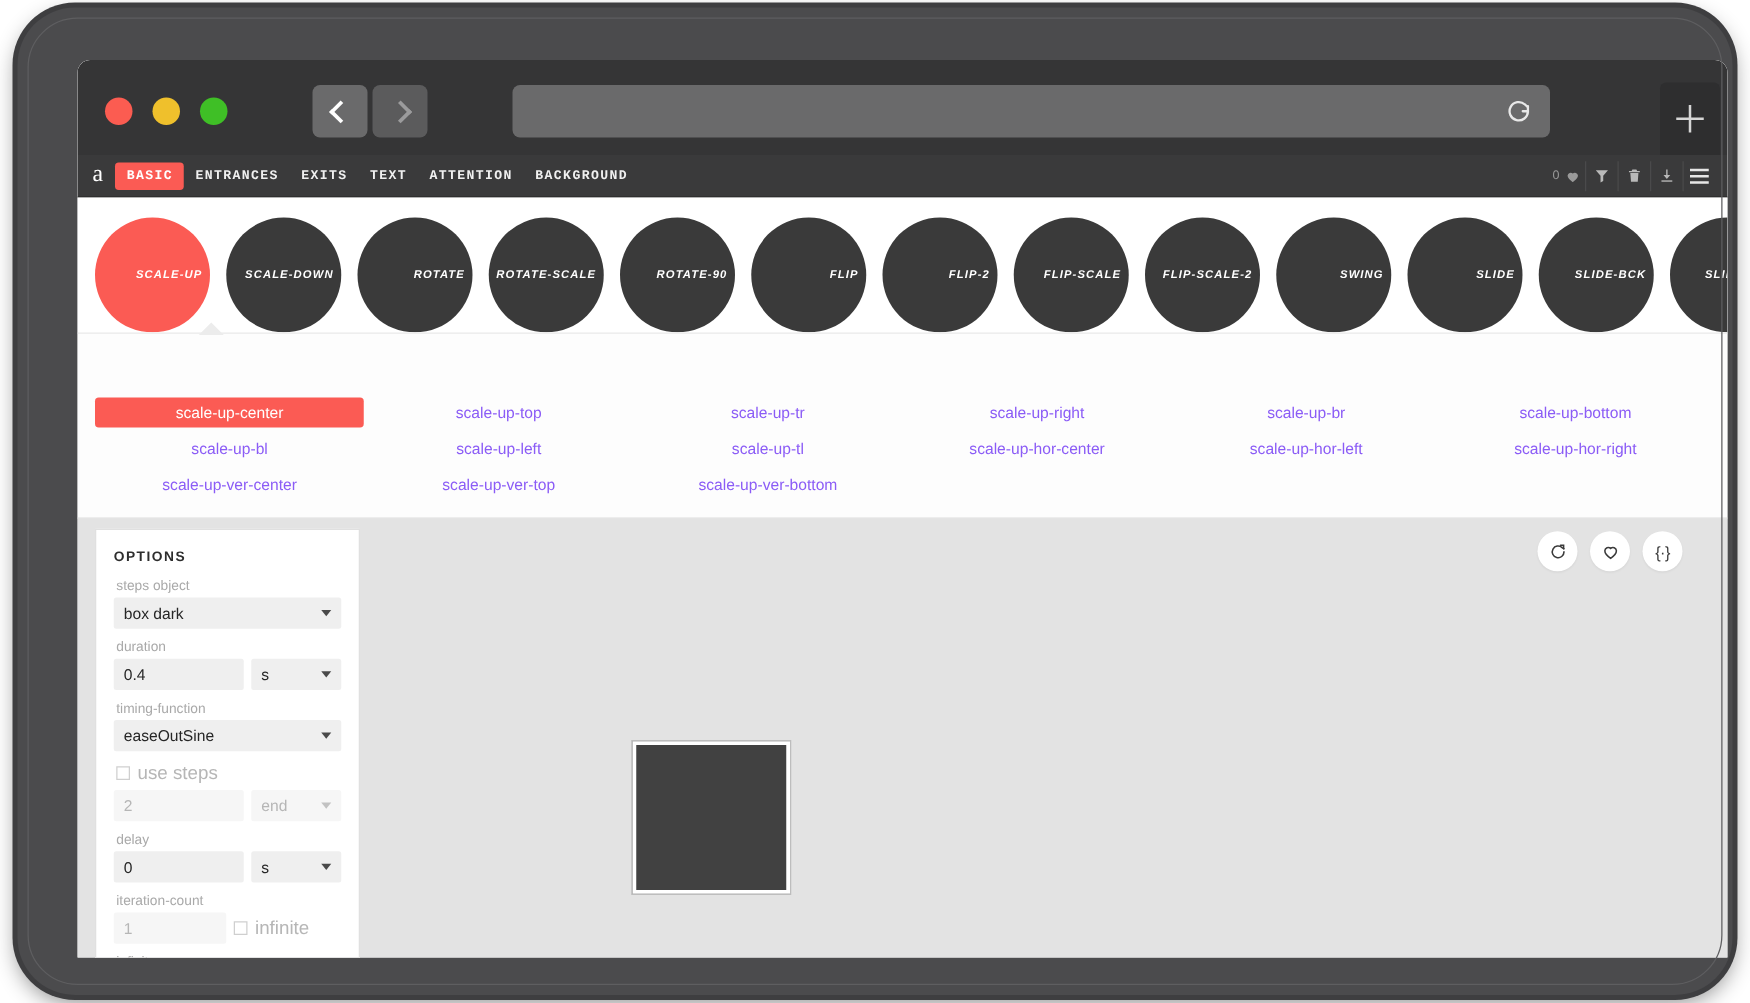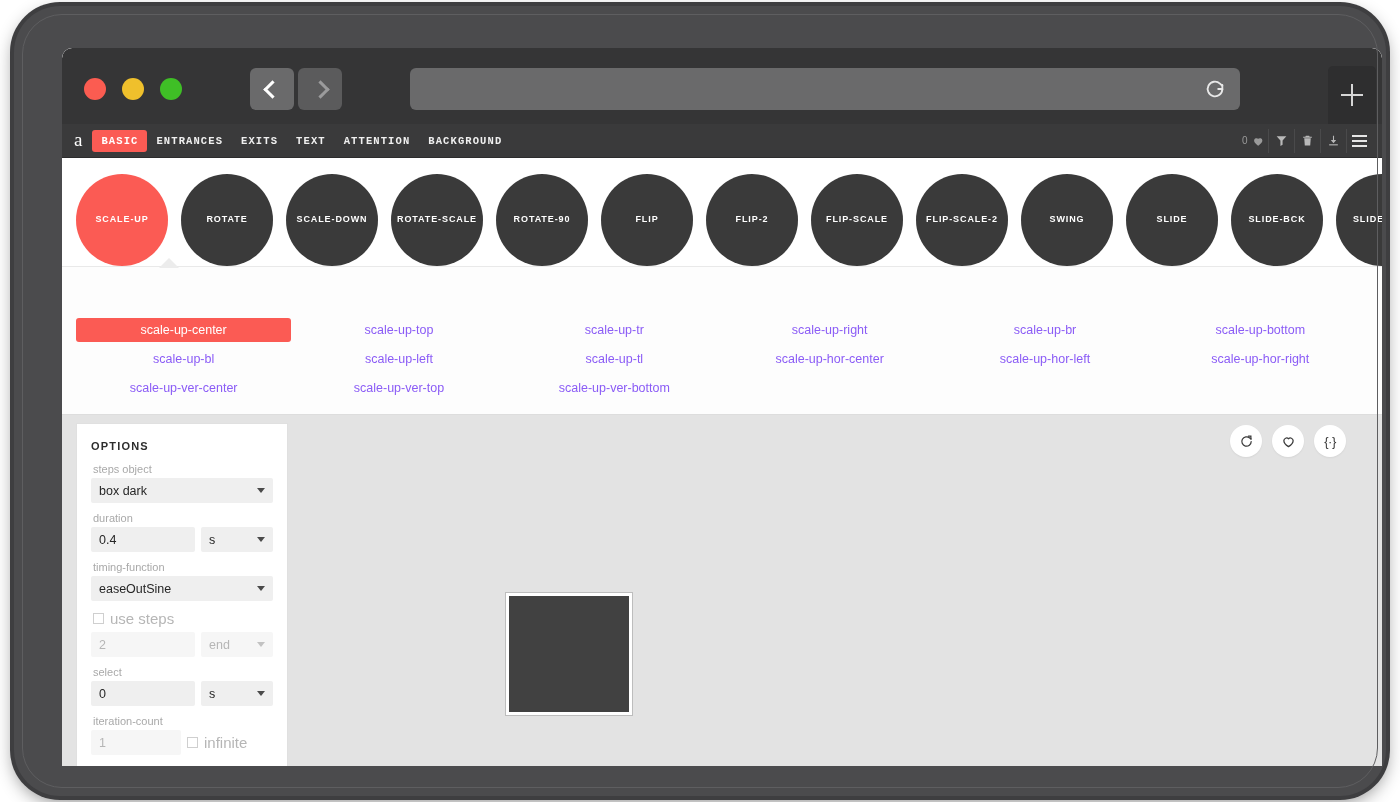--- a/index.html
+++ b/index.html
@@ -118,22 +118,23 @@
     background:#ffffff;
     padding:16px 0 10px 14px;
     display:flex; gap:13px;
     overflow:hidden;
     height:108px;
   }
   .circle {
     flex:0 0 auto;
     width:92px; height:92px; border-radius:50%;
     background:#3a3a3a;
-    display:flex; align-items:center; justify-content:center;
+    display:flex; align-items:center; justify-content:flex-end;
     text-align:center;
+    font-style:italic;
   }
   .circle.active { background:#fb5b54; }
   .circle span {
     color:#ffffff; font-size:9px; font-weight:bold;
     letter-spacing:.9px; line-height:1.1; padding:0 6px;
   }
 
   
   .variants {
     position:relative;
@@ -301,24 +302,24 @@
           </div>
         </div>
       </div>
     </div>
 
     <div class="circles-wrap">
       <div class="circle active">
           <span>SCALE-UP</span>
         </div>
       <div class="circle">
+          <span>SCALE-DOWN</span>
+        </div>
+      <div class="circle">
           <span>ROTATE</span>
-        </div>
-      <div class="circle">
-          <span>SCALE-DOWN</span>
         </div>
       <div class="circle">
           <span>ROTATE-SCALE</span>
         </div>
       <div class="circle">
           <span>ROTATE-90</span>
         </div>
       <div class="circle">
           <span>FLIP</span>
         </div>
@@ -403,21 +404,21 @@
           <span class="checklabel">use steps</span>
         </div>
         <div class="row">
           <div class="field f-main dim">2</div>
           <div class="field f-unit dim">
             <span>end</span>
             <span class="caret-dn dimc"></span>
           </div>
         </div>
 
-        <div class="opt-label">select</div>
+        <div class="opt-label">delay</div>
         <div class="row">
           <div class="field f-main">0</div>
           <div class="field f-unit">
             <span>s</span>
             <span class="caret-dn"></span>
           </div>
         </div>
 
         <div class="opt-label">iteration-count</div>
         <div class="row">

